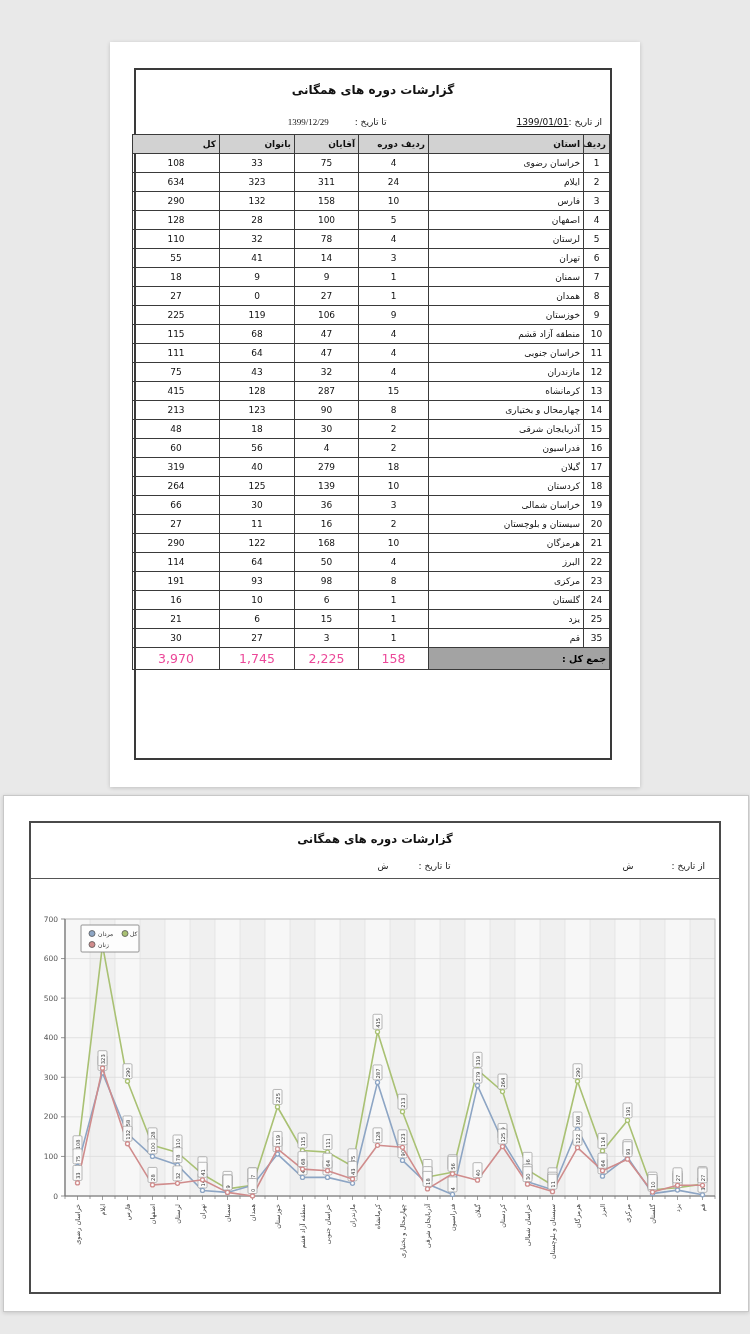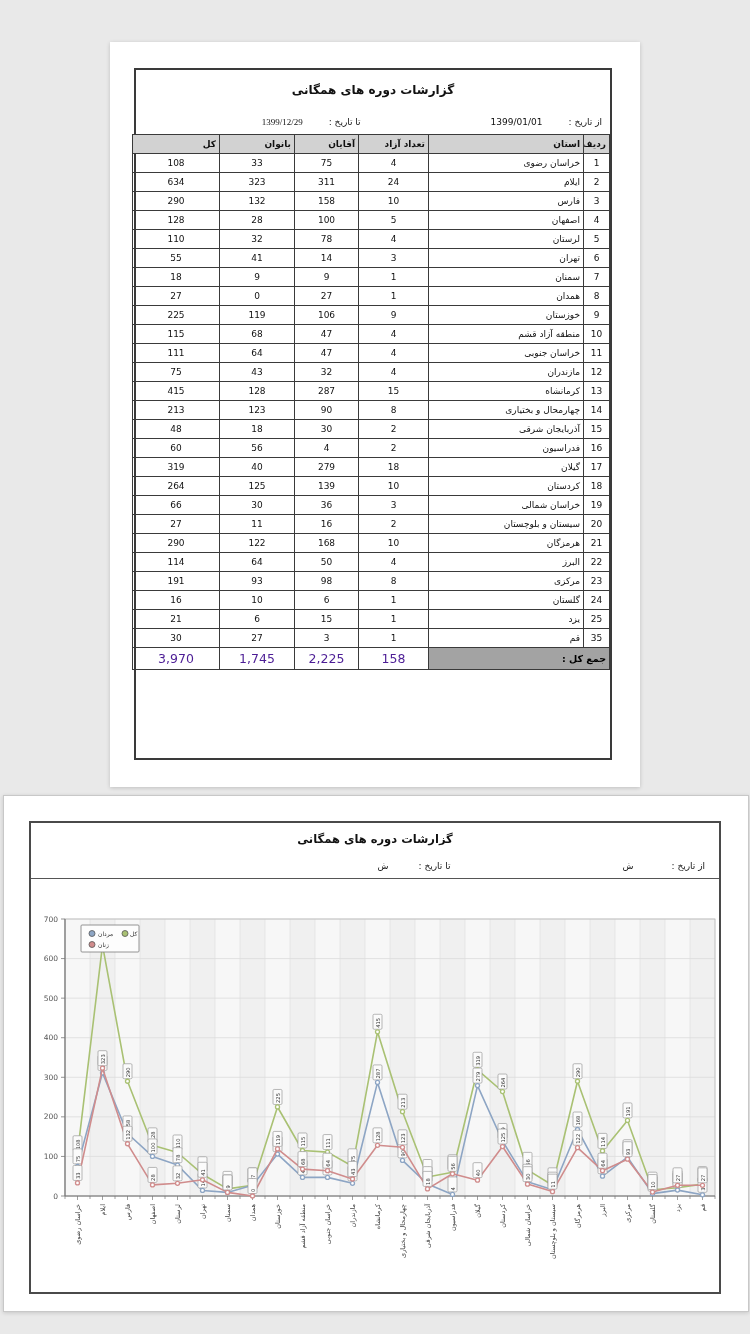--- a/index.html
+++ b/index.html
@@ -14,33 +14,33 @@
   .page2{left:3px;top:795px;width:744px;height:515px;border:1px solid #c8c8c8;box-shadow:0 1px 4px rgba(0,0,0,.15);}
 
   
   .tframe{position:absolute;left:24px;top:26px;width:478px;height:692px;border:2px solid #3a3a3a;direction:rtl;box-sizing:border-box;background:#fff;}
   .r-title{text-align:center;font-weight:bold;font-size:12px;color:#111;padding-top:13px;height:27px;}
   .r-dates{display:flex;direction:rtl;align-items:center;font-size:9px;color:#111;height:24px;}
   .dgroup{display:flex;direction:rtl;align-items:center;}
   .dgroup .dlabel{white-space:nowrap;}
   .dgroup .dvalue{white-space:nowrap;}
   .p1 .dg1{margin-right:8px;}
-  .p1 .dg1 .dvalue{margin-right:26px;}
+  .p1 .dg1 .dvalue{text-decoration:underline;}
   .p1 .dg2{margin-right:130px;}
   .p1 .dg2 .dvalue{margin-right:26px;font-family:Liberation Serif, serif;}
 
   table.report{width:100%;border-collapse:collapse;direction:rtl;font-size:9px;table-layout:fixed;}
   table.report th,table.report td{border:1px solid #3a3a3a;height:19px;padding:0 3px;overflow:hidden;white-space:nowrap;box-sizing:border-box;}
   table.report th{background:#d2d2d2;font-weight:bold;text-align:right;color:#111;}
   table.report th.c-row{}
   td.num{text-align:center;color:#111;}
   td.prov{text-align:right;color:#111;}
   tr.total-row td{height:22px;}
   td.total-label{background:#a3a3a3;font-weight:bold;text-align:right;font-size:9.5px;}
-  td.total-num{color:#4c1d95;text-align:center;font-size:12.5px;}
+  td.total-num{color:#ec4899;text-align:center;font-size:12.5px;}
 
   
   .cframe{position:absolute;left:25px;top:25px;width:692px;height:473px;border:2px solid #4a4a4a;direction:rtl;box-sizing:border-box;background:#fff;}
   .c-title{text-align:center;font-weight:bold;font-size:11.5px;color:#111;padding-top:9px;height:22px;}
   .c-dates{display:flex;direction:rtl;align-items:center;font-size:9px;color:#111;height:24px;border-bottom:1.5px solid #555;}
   .p2 .dg1{margin-right:14px;}
   .p2 .dg1 .dvalue{margin-right:38px;}
   .p2 .dg2{margin-right:172px;}
   .p2 .dg2 .dvalue{margin-right:30px;}
   .chart-area{position:absolute;left:0;top:58px;width:688px;height:410px;direction:ltr;}
@@ -67,21 +67,21 @@
           <col style="width:155px">
           <col style="width:70px">
         <col style="width:64px">
           <col style="width:75px">
           <col style="width:87px">
       </colgroup>
       <thead>
         <tr>
           <th class="c-row">ردیف</th>
           <th>استان</th>
-          <th>تعداد آزاد</th>
+          <th>ردیف دوره</th>
           <th>آقایان</th>
           <th>بانوان</th>
           <th>کل</th>
         </tr>
       </thead>
       <tbody id="table-body">
           <tr>
             <td class="num">1</td>
             <td class="prov">خراسان رضوی</td>
             <td class="num">4</td>

